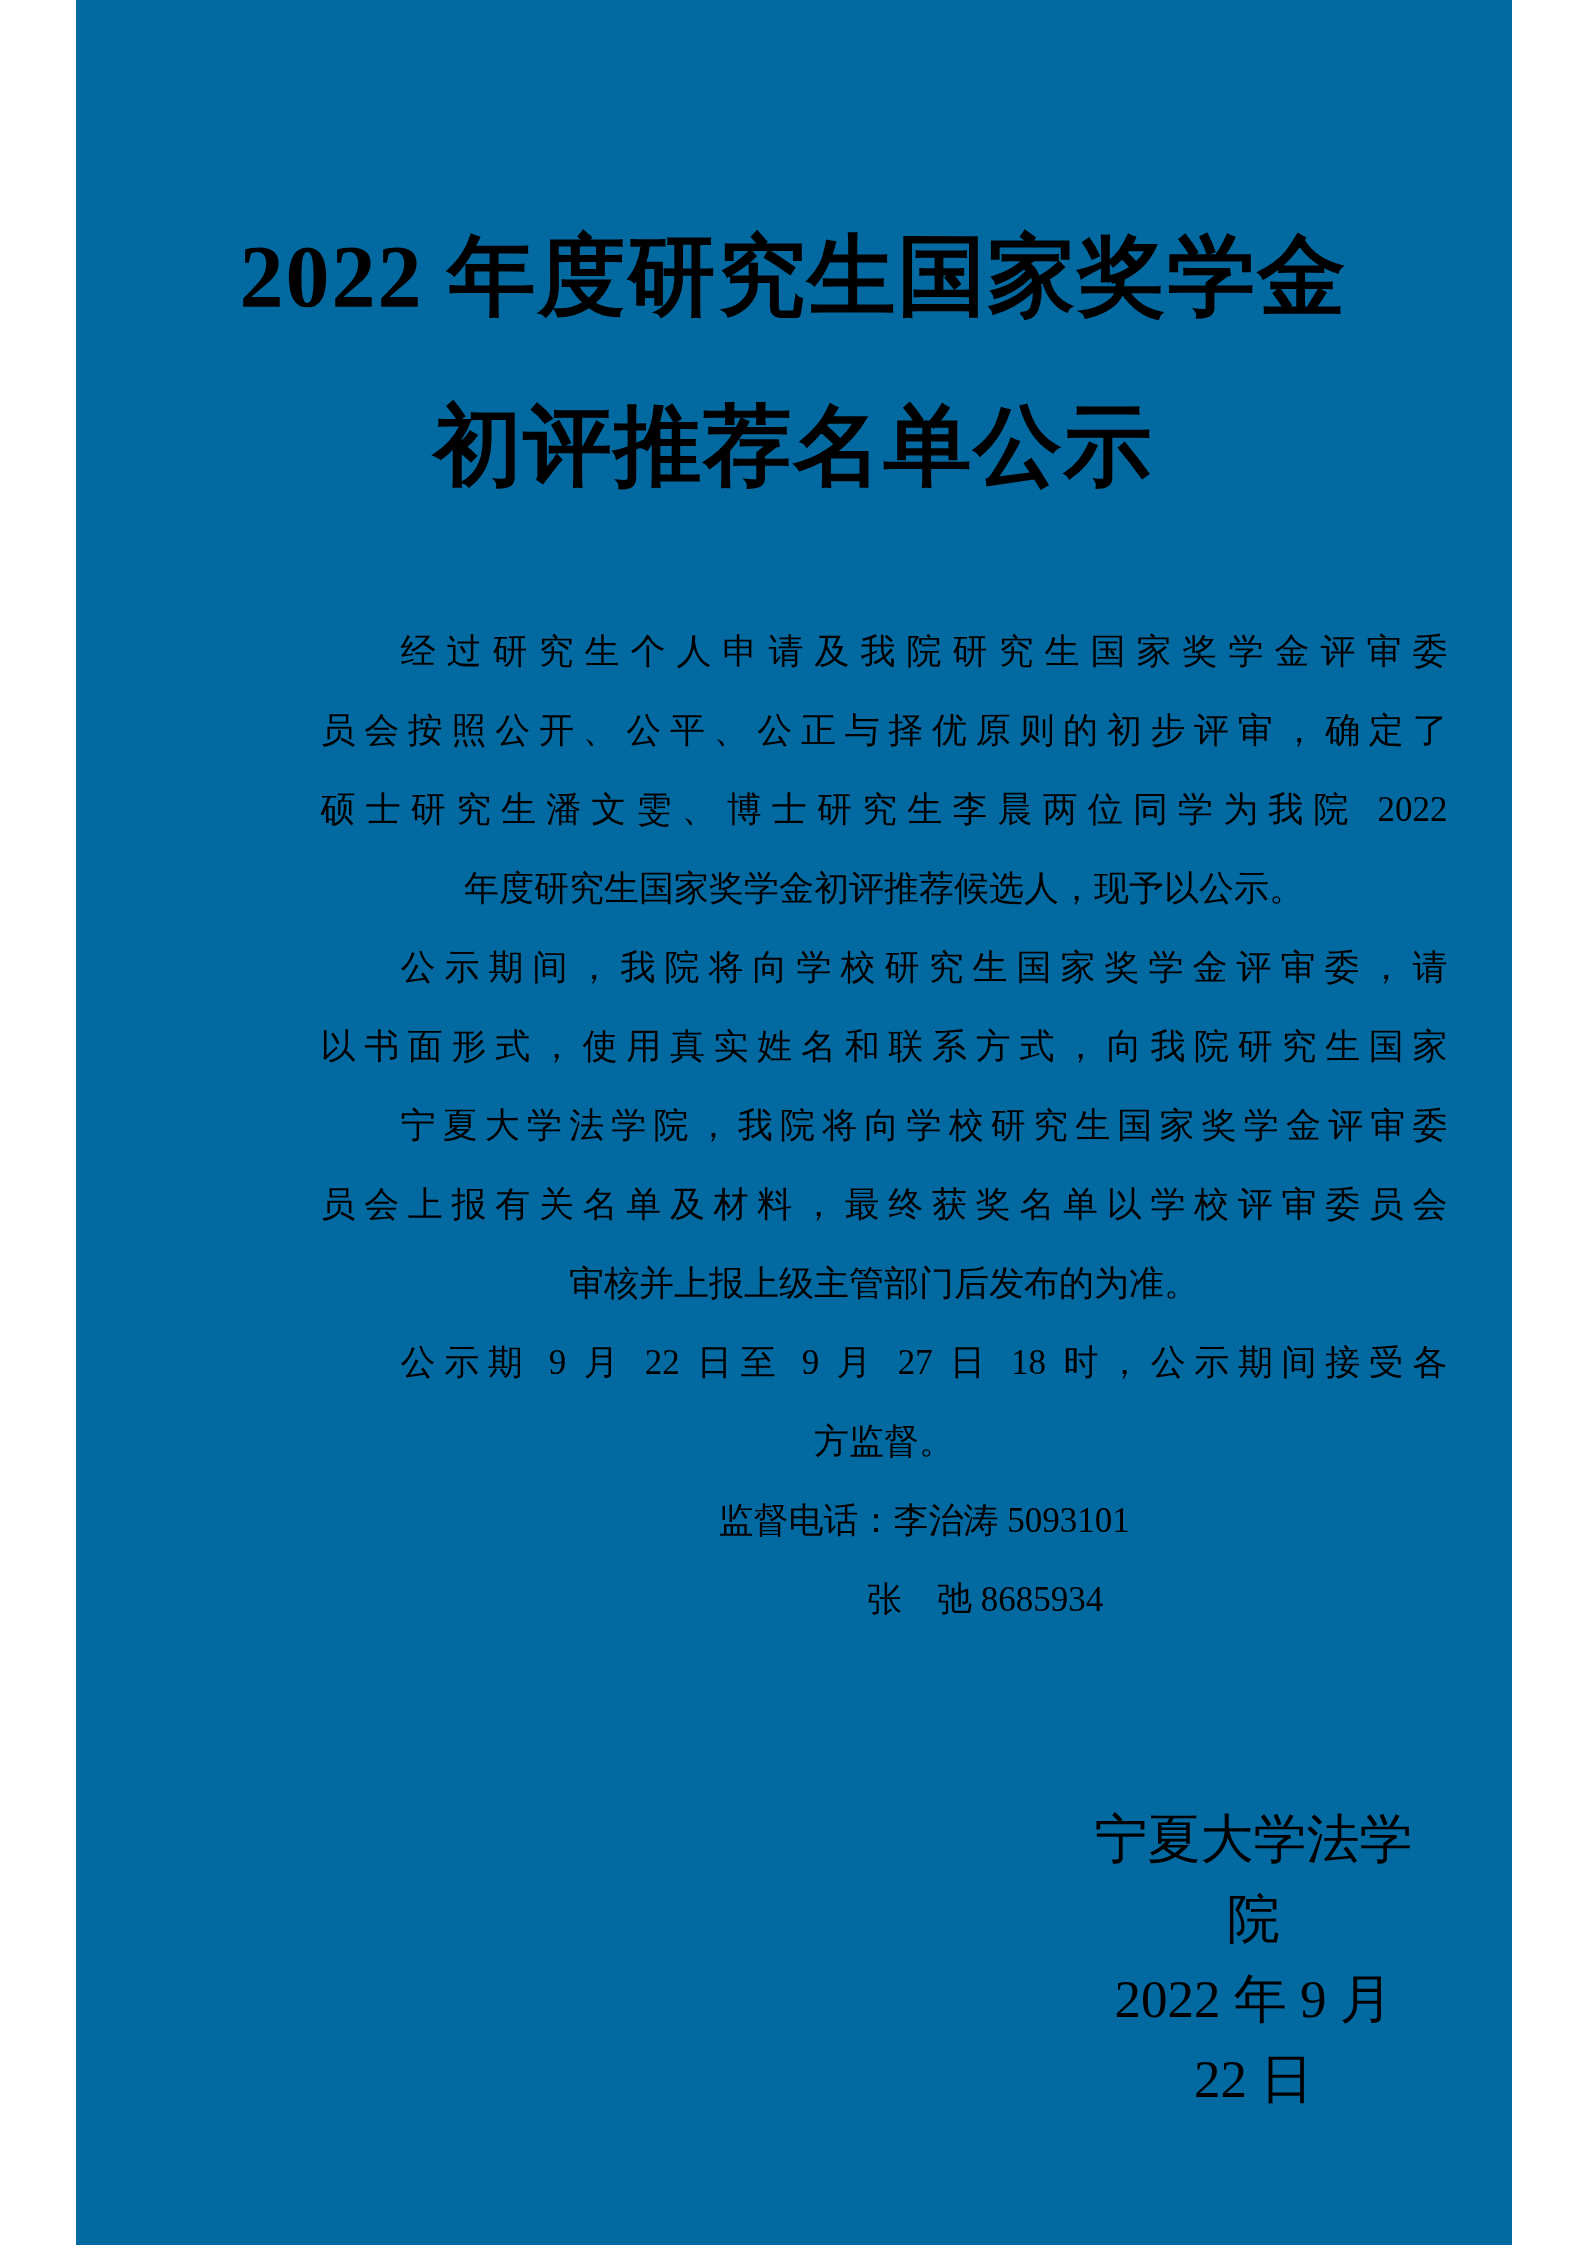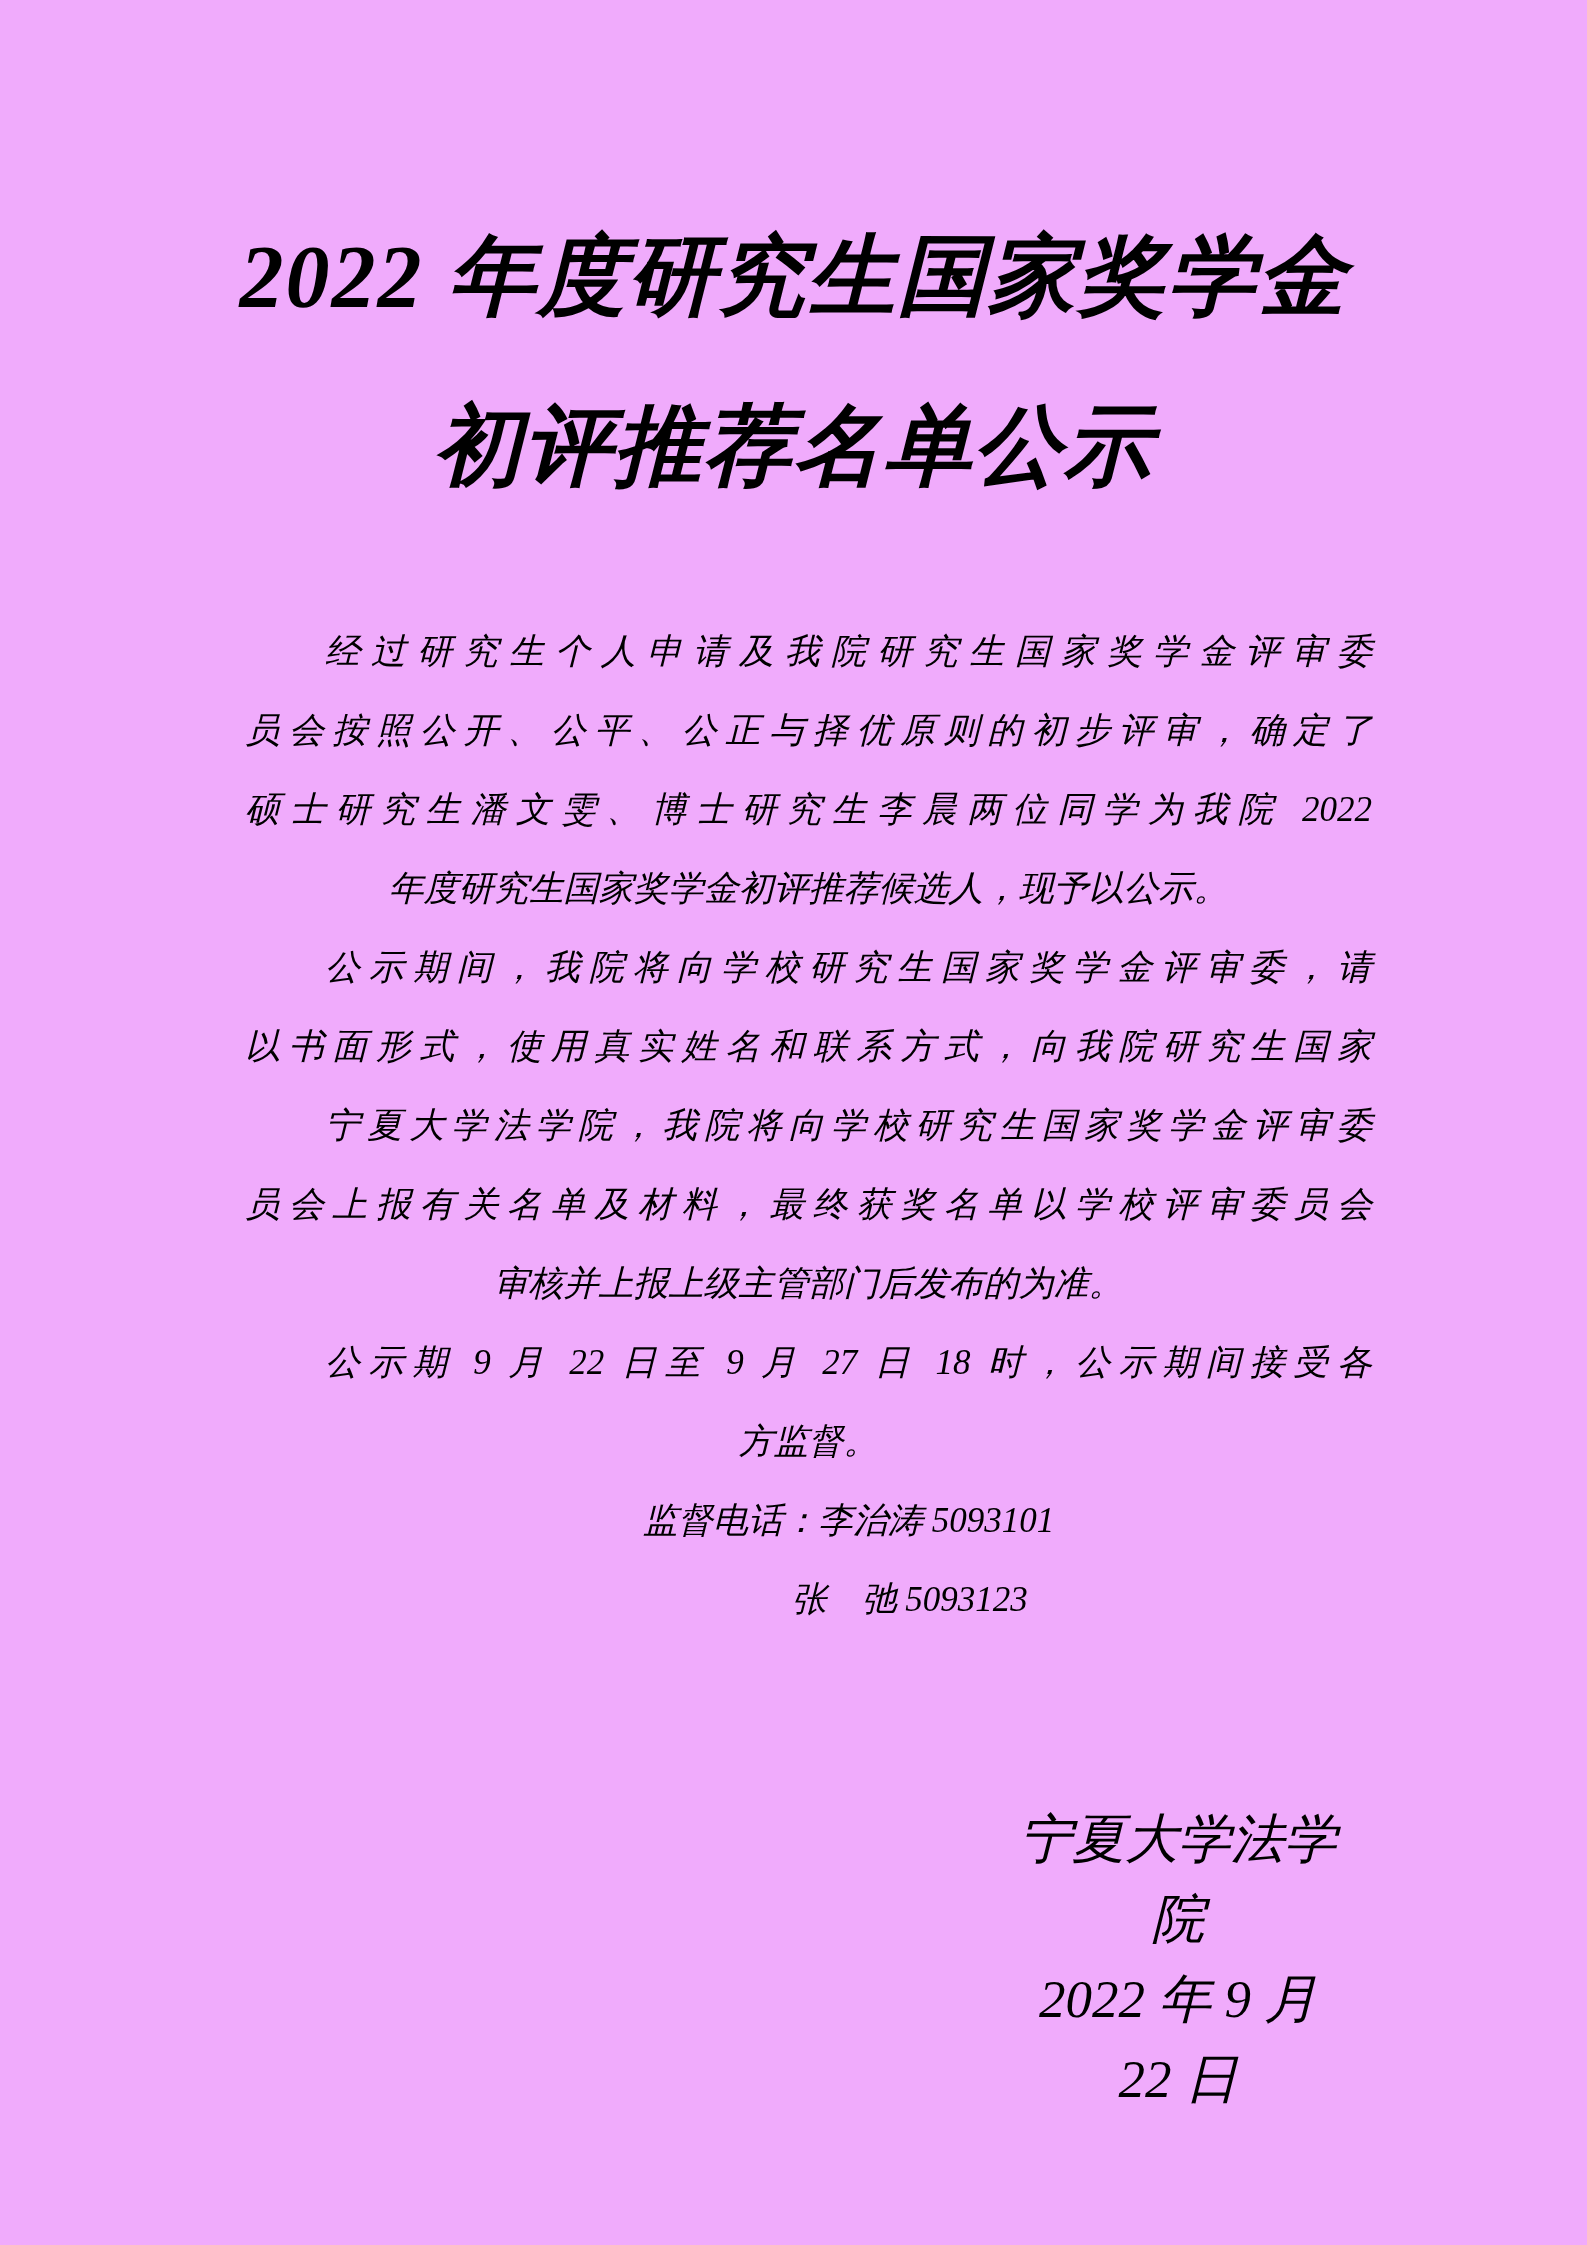--- a/index.html
+++ b/index.html
@@ -1,26 +1,25 @@
 <!DOCTYPE html>
 <html><head>
 <meta charset="utf-8">
 <style>
   * { margin:0; padding:0; box-sizing:border-box; }
   html,body { background:#ffffff; }
   .page {
     position:relative;
-    width:1587px;
+    width:1436px;
     height:2245px;
-    background:#f0abfc;
+    background:#0369a1;
     color:#000000;
     font-family:"Liberation Serif","DejaVu Serif",serif;
     overflow:hidden;
     margin:0 auto;
-    font-style:italic;
   }
   .title-block {
     position:absolute;
     top:192px;
     left:0;
     width:100%;
     text-align:center;
     font-size:88px;
     line-height:170px;
     font-weight:bold;
@@ -67,21 +66,21 @@
       <div class="line just">硕士研究生潘文雯、博士研究生李晨两位同学为我院 2022</div>
       <div class="line">年度研究生国家奖学金初评推荐候选人，现予以公示。</div>
       <div class="line just indent1">公示期间，我院将向学校研究生国家奖学金评审委，请</div>
       <div class="line just">以书面形式，使用真实姓名和联系方式，向我院研究生国家</div>
       <div class="line just indent1">宁夏大学法学院，我院将向学校研究生国家奖学金评审委</div>
       <div class="line just">员会上报有关名单及材料，最终获奖名单以学校评审委员会</div>
       <div class="line">审核并上报上级主管部门后发布的为准。</div>
       <div class="line just indent1">公示期 9 月 22 日至 9 月 27 日 18 时，公示期间接受各</div>
       <div class="line">方监督。</div>
       <div class="line indent1">监督电话：李治涛 5093101</div>
-      <div class="line indent2">张　弛 5093123</div>
+      <div class="line indent2">张　弛 8685934</div>
     </div>
 
   <div class="signature-block">
     <div class="sig-line">宁夏大学法学院</div>
     <div class="sig-line">2022 年 9 月 22 日</div>
   </div>
 
 </div>
 
 </body></html>

